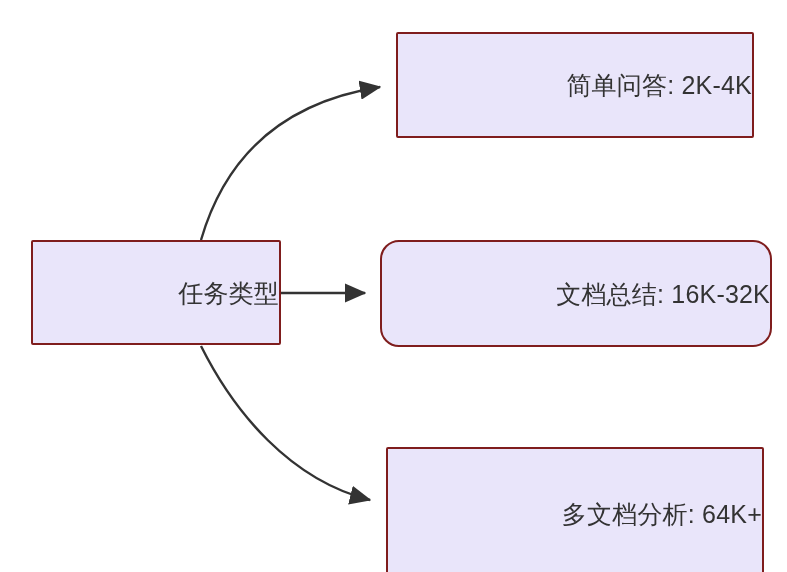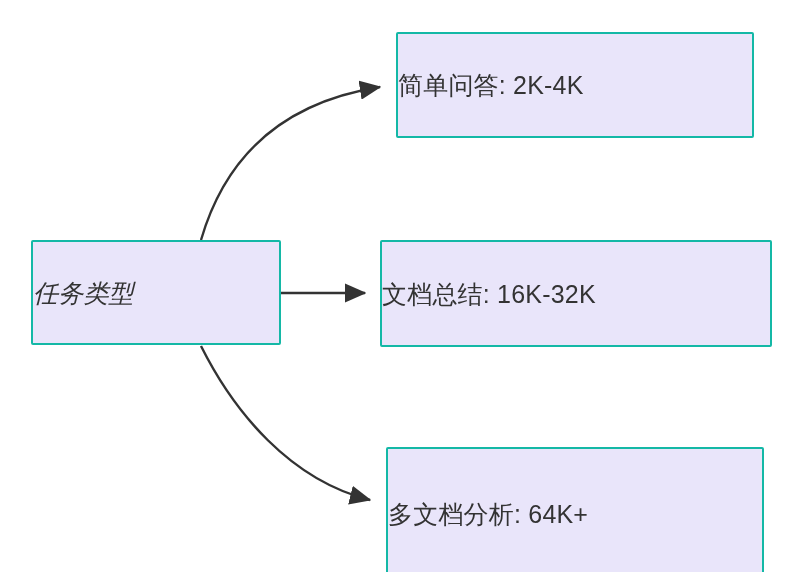--- a/index.html
+++ b/index.html
@@ -28,52 +28,52 @@
     top: 0;
     width: 787px;
     height: 572px;
     pointer-events: none;
   }
 
   .node {
     position: absolute;
     box-sizing: border-box;
     background: #e9e5fa;
-    border: 2px solid #14b8a6;
+    border: 2px solid #7f1d1d;
     border-radius: 2px;
     display: flex;
     align-items: center;
-    justify-content: flex-start;
+    justify-content: flex-end;
     color: #333333;
     font-size: 25px;
     line-height: 1.2;
     letter-spacing: 0.2px;
     white-space: nowrap;
   }
 
   #node-source {
     left: 31px;
     top: 240px;
     width: 250px;
     height: 105px;
-    font-style: italic;
   }
 
   #node-simple-qa {
     left: 396px;
     top: 32px;
     width: 358px;
     height: 106px;
   }
 
   #node-doc-summary {
     left: 380px;
     top: 240px;
     width: 392px;
     height: 107px;
+    border-radius: 19px;
   }
 
   #node-multi-doc {
     left: 386px;
     top: 447px;
     width: 378px;
     height: 134px;
   }
 
   .node-label {

